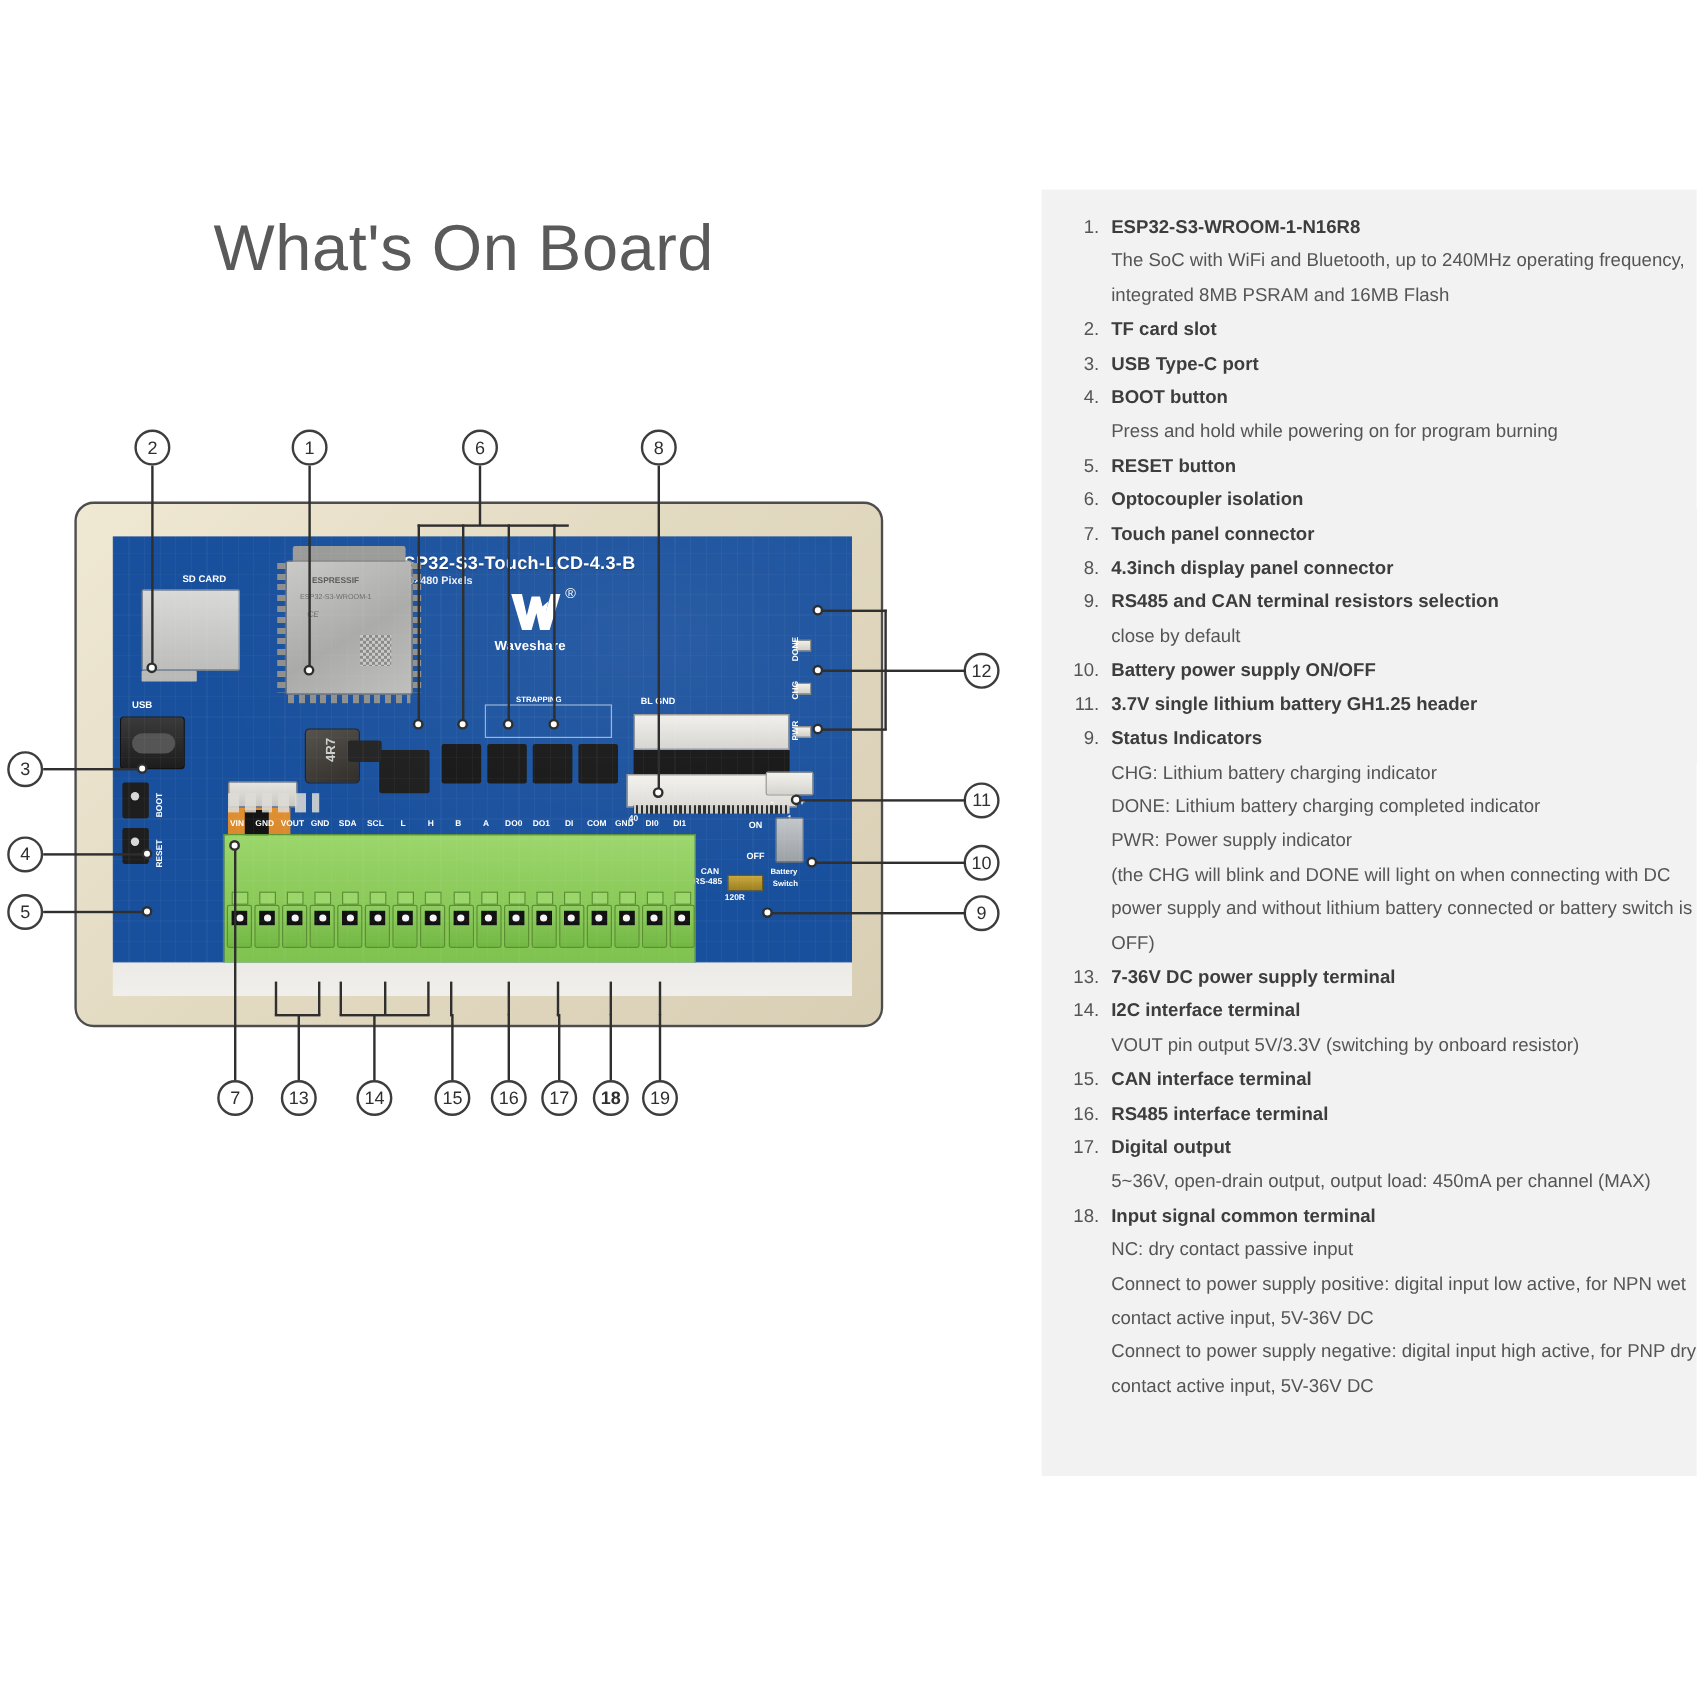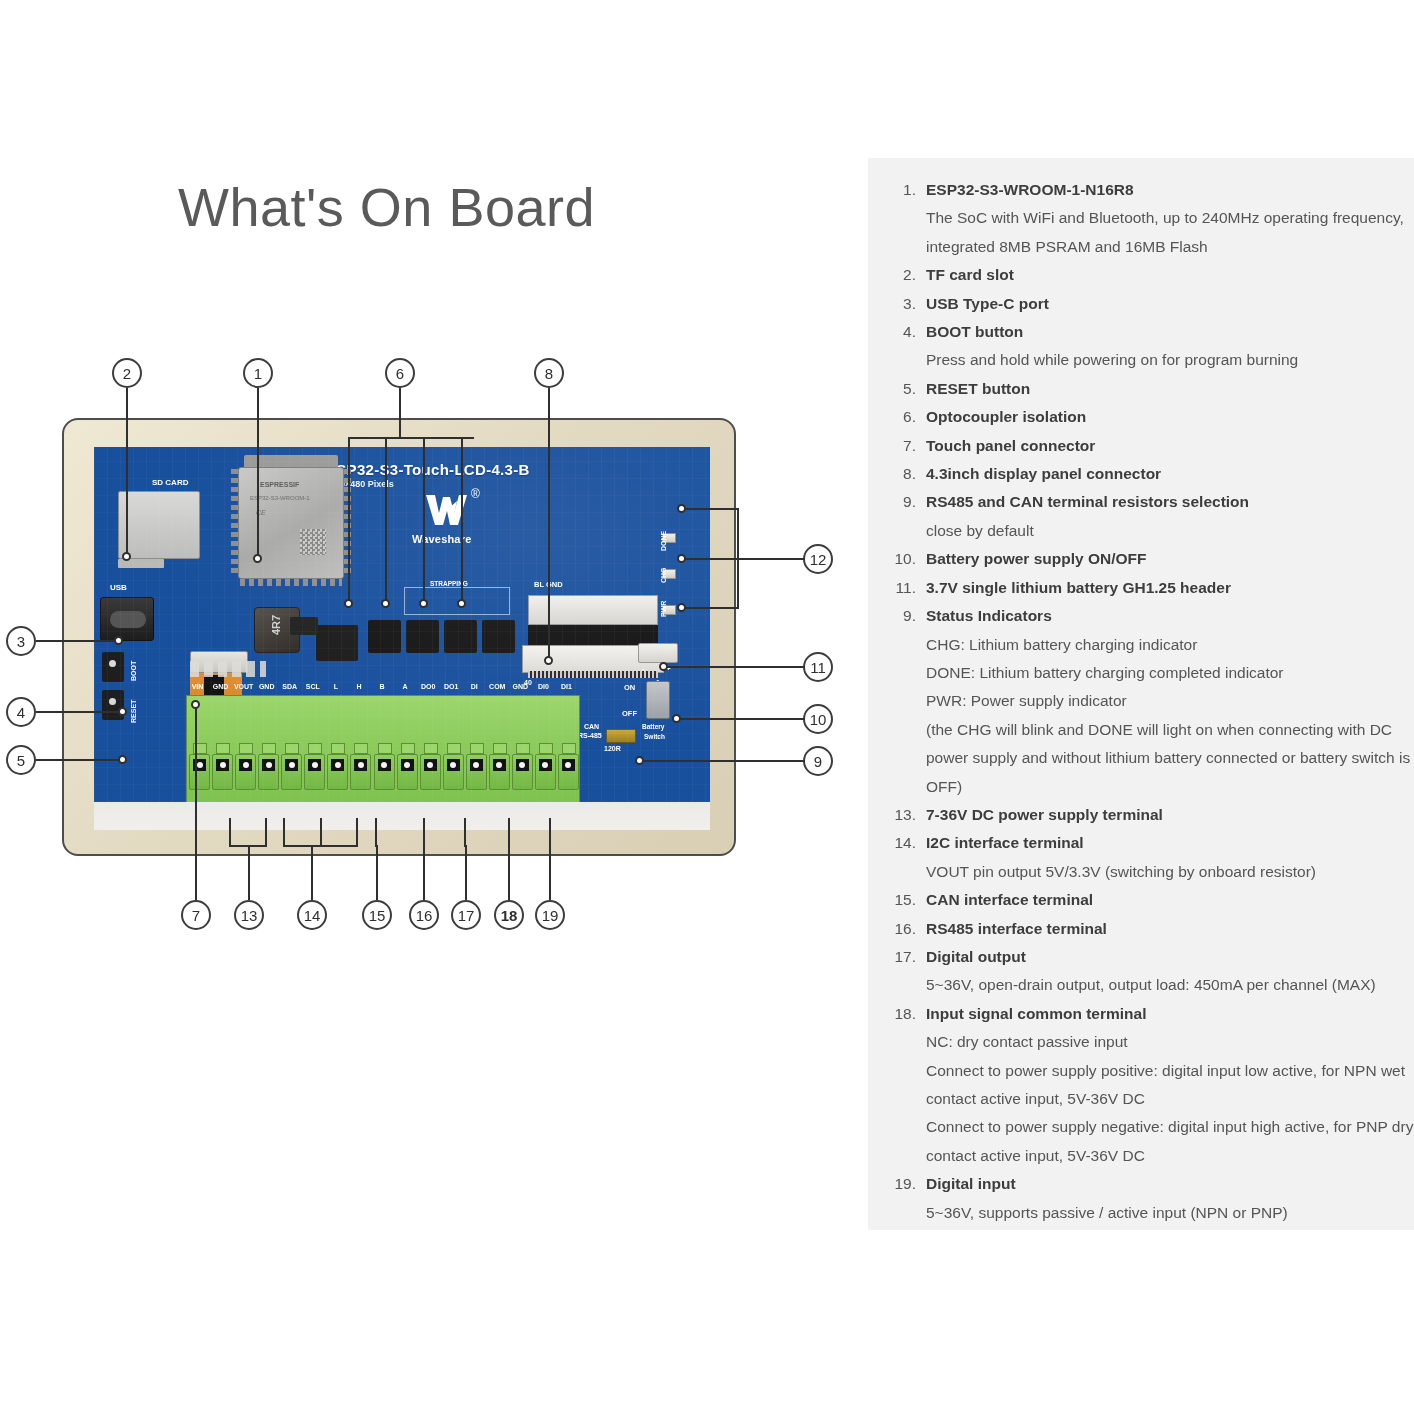--- a/index.html
+++ b/index.html
@@ -609,19 +609,14 @@
       </div>
       <div class="feat-item">
         <div class="feat-num">18.</div>
         <div class="feat-title">Input signal common terminal</div>
         <div class="feat-sub">NC: dry contact passive input</div>
         <div class="feat-sub">Connect to power supply positive: digital input low active, for NPN wet</div>
         <div class="feat-sub">contact active input, 5V-36V DC</div>
         <div class="feat-sub">Connect to power supply negative: digital input high active, for PNP dry</div>
         <div class="feat-sub">contact active input, 5V-36V DC</div>
       </div>
-      <div class="feat-item">
-        <div class="feat-num">19.</div>
-        <div class="feat-title">Digital input</div>
-        <div class="feat-sub">5~36V, supports passive / active input (NPN or PNP)</div>
-      </div>
     </div>
 </div>
 
 </body></html>

